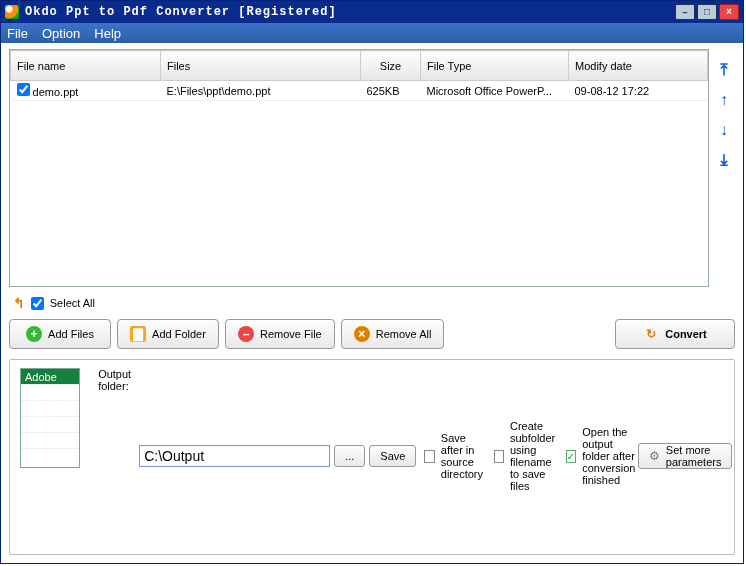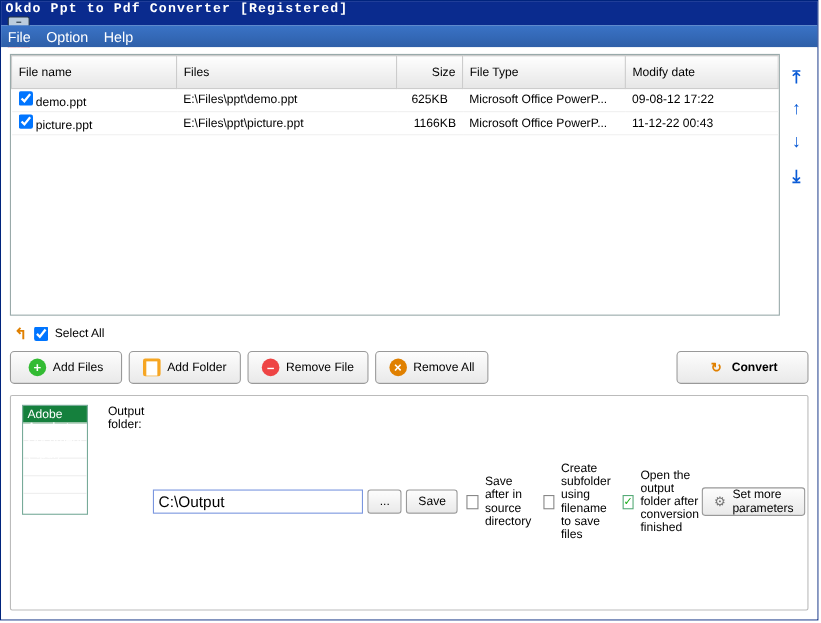--- a/index.html
+++ b/index.html
@@ -16,26 +16,25 @@
   width: 744px;
   height: 564px;
   display: flex;
   flex-direction: column;
 }
 .titlebar {
   background: linear-gradient(#0a2b8e,#0a2b8e);
   color: #fff;
   height: 22px;
   display: flex;
-  align-items: flex-start;
+  align-items: center;
   padding: 0 4px;
   font-family: "Courier New", monospace;
   font-weight: bold;
   font-size: 12px;
-  flex-direction: column;
 }
 .titlebar .app-icon {
   width: 14px; height: 14px;
   background: radial-gradient(circle at 30% 30%, #fff 0 20%, #ff8c00 30% 60%, #0a0 70%);
   border-radius: 2px;
   margin-right: 6px;
 }
 .titlebar .title-text { flex: 1; letter-spacing: 1px; }
 .titlebar .win-btn {
   width: 20px; height: 16px;
@@ -198,39 +197,32 @@
             <col style="width:150px">
               <col style="width:200px">
               <col style="width:60px">
               <col style="width:148px">
               <col>
           </colgroup>
           <thead>
             <tr>
               <th>File name</th>
               <th>Files</th>
-              <th style="text-align:right">Size</th>
+              <th style="text-align:center">Size</th>
               <th>File Type</th>
               <th>Modify date</th>
             </tr>
           </thead>
           <tbody id="file-rows">
               <tr>
                 <td><input type="checkbox" checked="" style=""> demo.ppt</td>
                 <td>E:\Files\ppt\demo.ppt</td>
-                <td style="text-align:center">625KB</td>
+                <td style="text-align:left">625KB</td>
                 <td>Microsoft Office PowerP...</td>
                 <td>09-08-12 17:22</td>
-              </tr>
-              <tr>
-                <td><input type="checkbox" checked="" style=""> picture.ppt</td>
-                <td>E:\Files\ppt\picture.ppt</td>
-                <td style="text-align:right">1166KB</td>
-                <td>Microsoft Office PowerP...</td>
-                <td>11-12-22 00:43</td>
               </tr>
             </tbody>
         </table>
       </div>
       <div class="side-arrows">
         <div class="arrow">⤒</div>
         <div class="arrow">↑</div>
         <div class="arrow">↓</div>
         <div class="arrow">⤓</div>
       </div>

